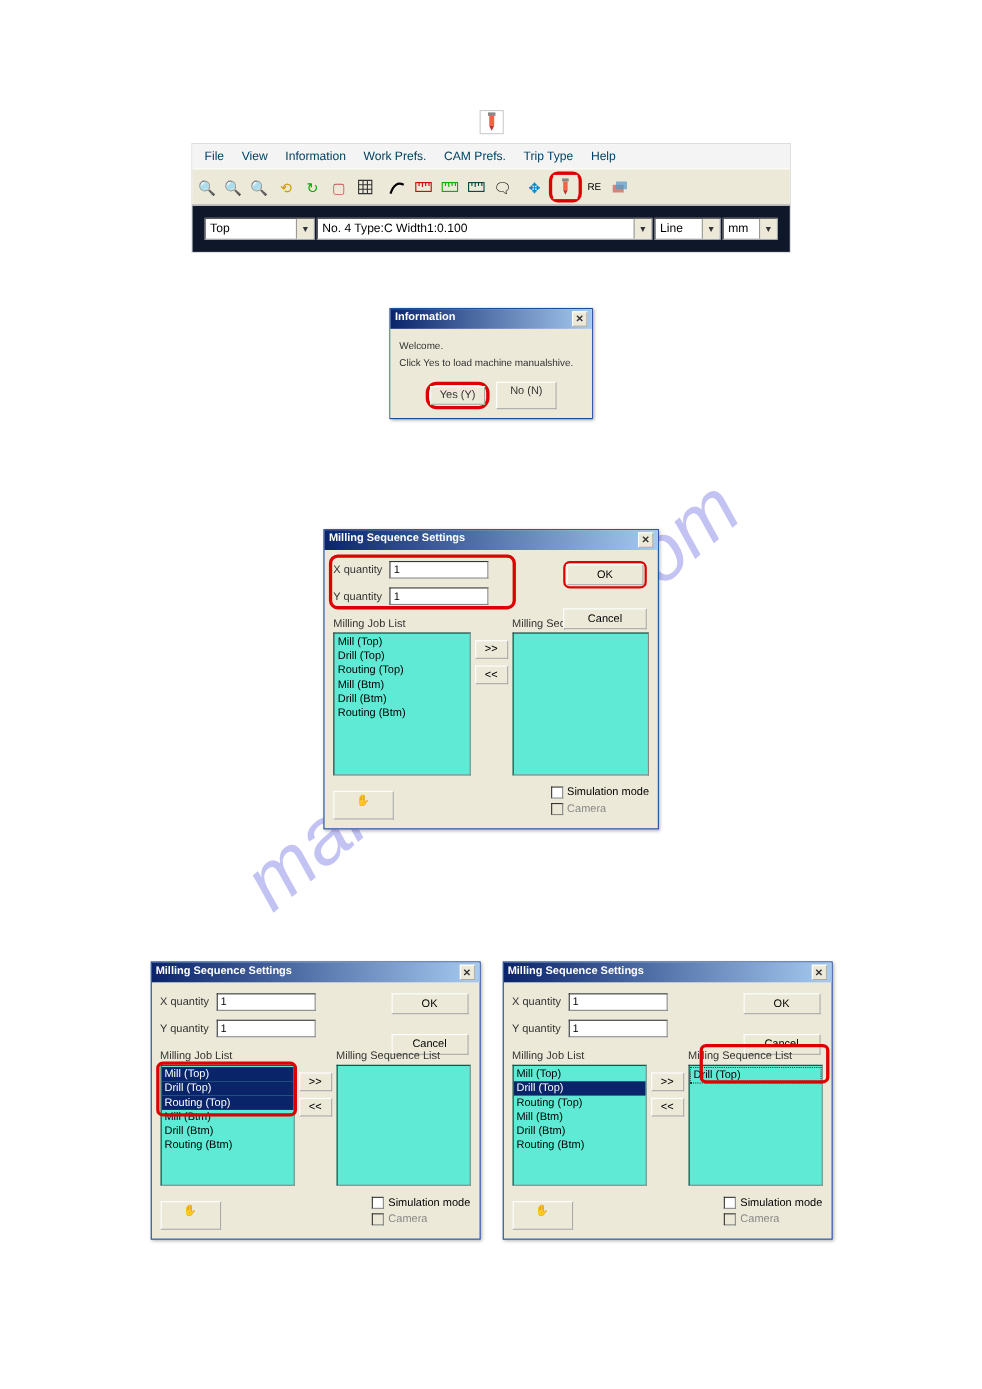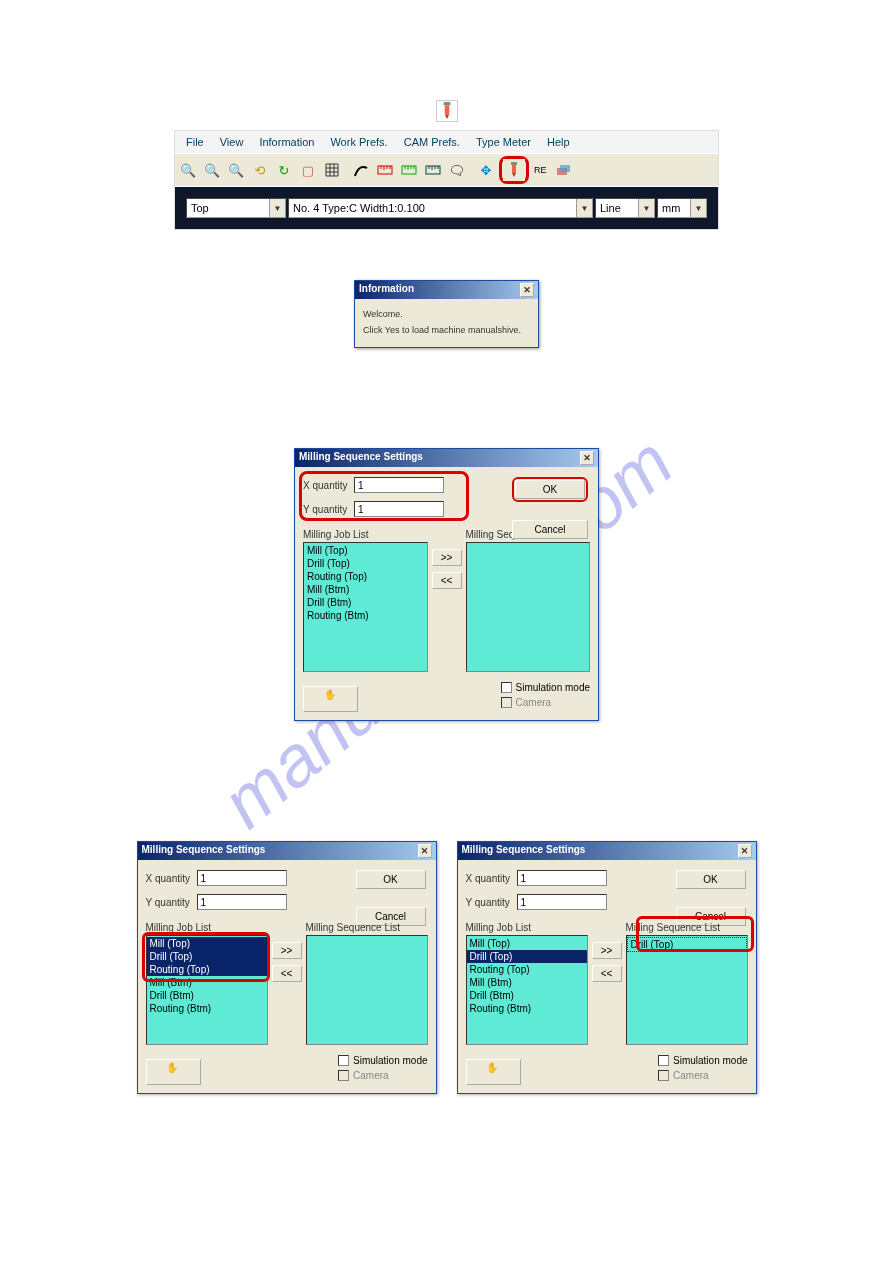--- a/index.html
+++ b/index.html
@@ -276,21 +276,21 @@
   </div>
 </div>
 
 <div class="section toolbar-block">
   <div class="menubar">
     <span>File</span>
     <span>View</span>
     <span>Information</span>
     <span>Work Prefs.</span>
     <span>CAM Prefs.</span>
-    <span>Type Meter</span>
+    <span>Trip Type</span>
     <span>Help</span>
   </div>
   <div class="toolbar-row">
     <span class="tool-btn">🔍</span>
     <span class="tool-btn" style="color:#c88;">🔍</span>
     <span class="tool-btn" style="color:#bb8;">🔍</span>
     <span class="tool-btn" style="color:#c90;">⟲</span>
     <span class="tool-btn" style="color:#0a0;">↻</span>
     <span class="tool-btn" style="color:#c55;">▢</span>
     <span class="tool-btn">
@@ -363,20 +363,26 @@
 </div>
 
 <div class="section info-dialog">
   <div class="dlg-title">
     <span>Information</span>
     <span class="dlg-close">✕</span>
   </div>
   <div class="dlg-body">
     <p>Welcome.</p>
     <p>Click Yes to load machine manualshive.</p>
+    <div class="dlg-btnrow">
+      <span class="highlight-red-btn">
+        <div class="win-btn">Yes (Y)</div>
+      </span>
+      <div class="win-btn">No (N)</div>
+    </div>
   </div>
 </div>
 
 <div class="section milling-dialog milling-main">
   <div class="dlg-title">
     <span>Milling Sequence Settings</span>
     <span class="dlg-close">✕</span>
   </div>
   <div class="milling-body" style="position:relative;">
     <div class="highlight-qty" style="left:4px;top:4px;width:170px;height:50px;"></div>

